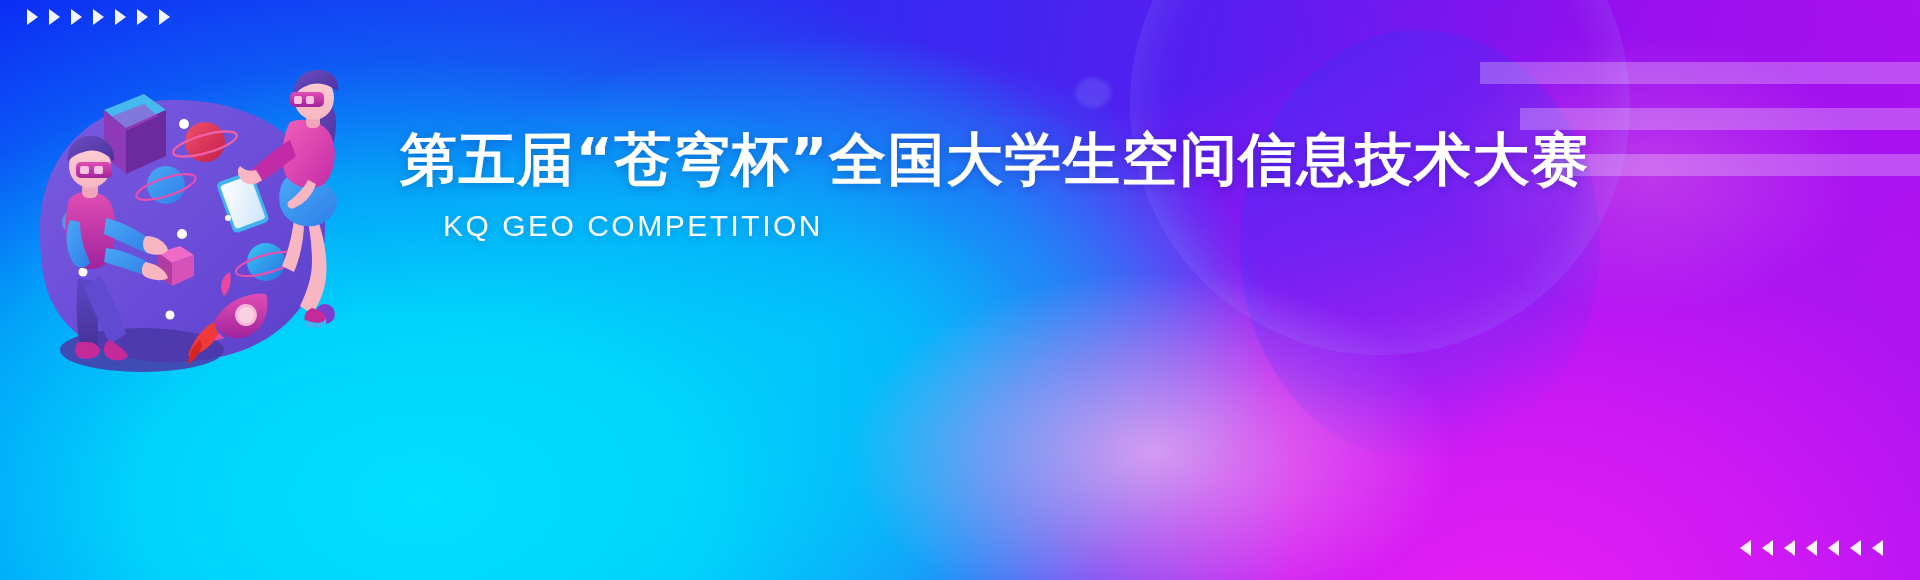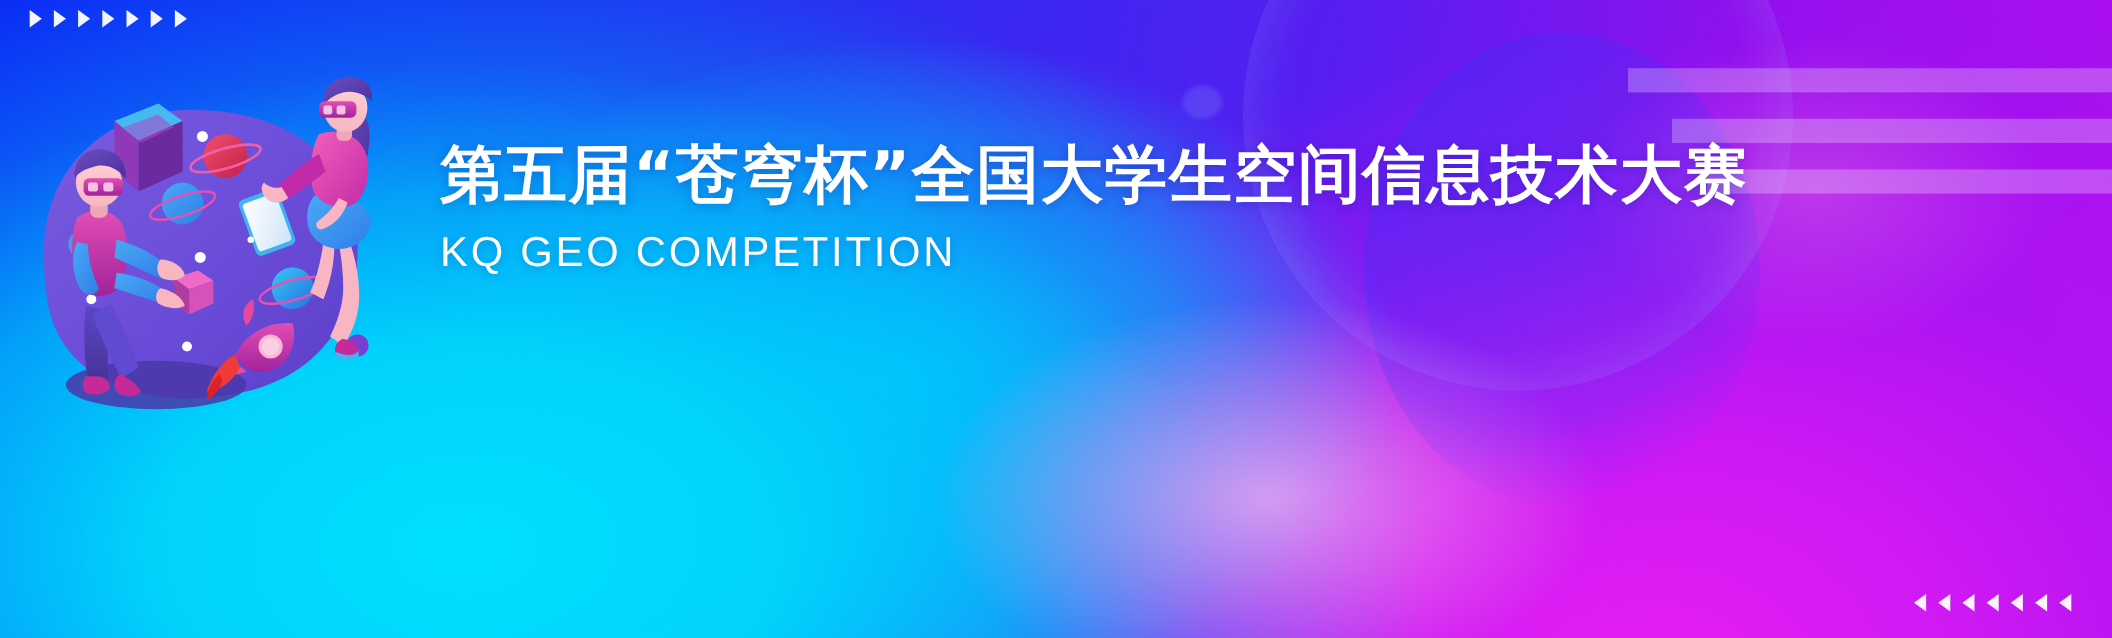--- a/index.html
+++ b/index.html
@@ -174,26 +174,27 @@
     font-weight: bold;
     color: #ffffff;
     letter-spacing: 1.5px;
     white-space: nowrap;
     line-height: 1.1;
     text-shadow: 0 2px 10px rgba(0, 20, 120, 0.28);
   }
   .subhead {
     margin-top: 18px;
     font-family: "Liberation Sans", sans-serif;
-    font-size: 38px;
+    font-size: 30px;
     font-weight: normal;
     color: #ffffff;
     letter-spacing: 2.5px;
     white-space: nowrap;
     text-shadow: 0 2px 8px rgba(0, 20, 120, 0.22);
+    margin-left: 43px;
   }
 
   .signup {
     position: absolute;
     left: 806px;
     top: 452px;
     font-family: "DejaVu Sans", "Liberation Sans", sans-serif;
     font-size: 33px;
     font-weight: bold;
     color: #ffffff;

